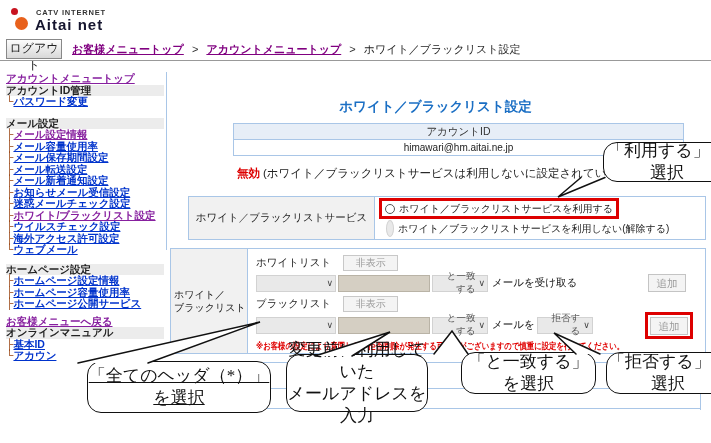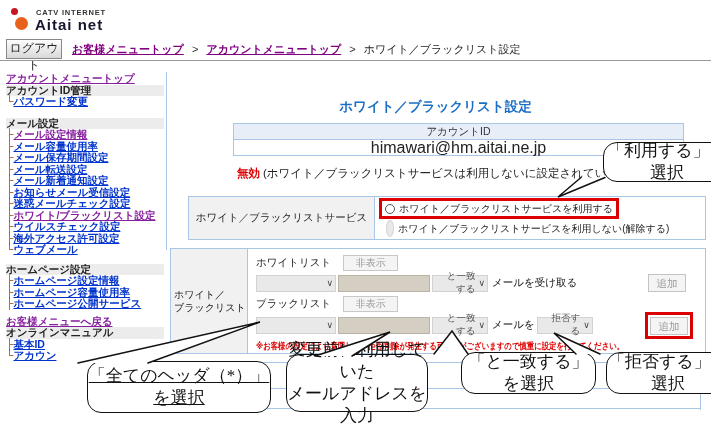--- a/index.html
+++ b/index.html
@@ -31,21 +31,21 @@
   .pre{color:#994411;text-decoration:none;font-weight:bold;}
   .mt10{margin-top:10px;}.mt8{margin-top:8px;}.mt6{margin-top:6px;}
   .vdiv{position:absolute;left:166px;top:72px;height:178px;border-left:1px solid #a9c6e7;}
 
   
   .title{position:absolute;left:167px;top:98px;width:537px;text-align:center;
          color:#1b6fc4;font-size:13.5px;font-weight:bold;}
   .acct{position:absolute;left:233px;top:123px;width:449px;border:1px solid #a9c6e7;}
   .acct-h{height:15px;line-height:15px;background:#e7eef7;border-bottom:1px solid #a9c6e7;
           text-align:center;font-size:10.5px;color:#333;}
-  .acct-v{height:15px;line-height:15px;text-align:center;font-size:16px;color:#222;}
+  .acct-v{height:15px;line-height:15px;text-align:center;font-size:10px;color:#222;}
   .status{position:absolute;left:237px;top:166px;font-size:11.5px;white-space:nowrap;}
   .status .state{color:#dd0000;font-weight:bold;margin-right:3px;}
   .status .desc{color:#222;}
 
   .rt{position:absolute;left:188px;top:196px;width:516px;height:42px;border:1px solid #a9c6e7;display:flex;}
   .rt-l{width:185px;background:#f1f1f1;border-right:1px solid #a9c6e7;display:flex;align-items:center;
         justify-content:center;font-size:10.5px;color:#222;}
   .rt-r{flex:1;padding:1px 4px;}
   .redbox{display:inline-block;border:3px solid #dd0000;padding:0 3px;background:#fff;}
   .radio-row{font-size:10px;color:#222;display:flex;align-items:center;height:15px;white-space:nowrap;cursor:pointer;}

